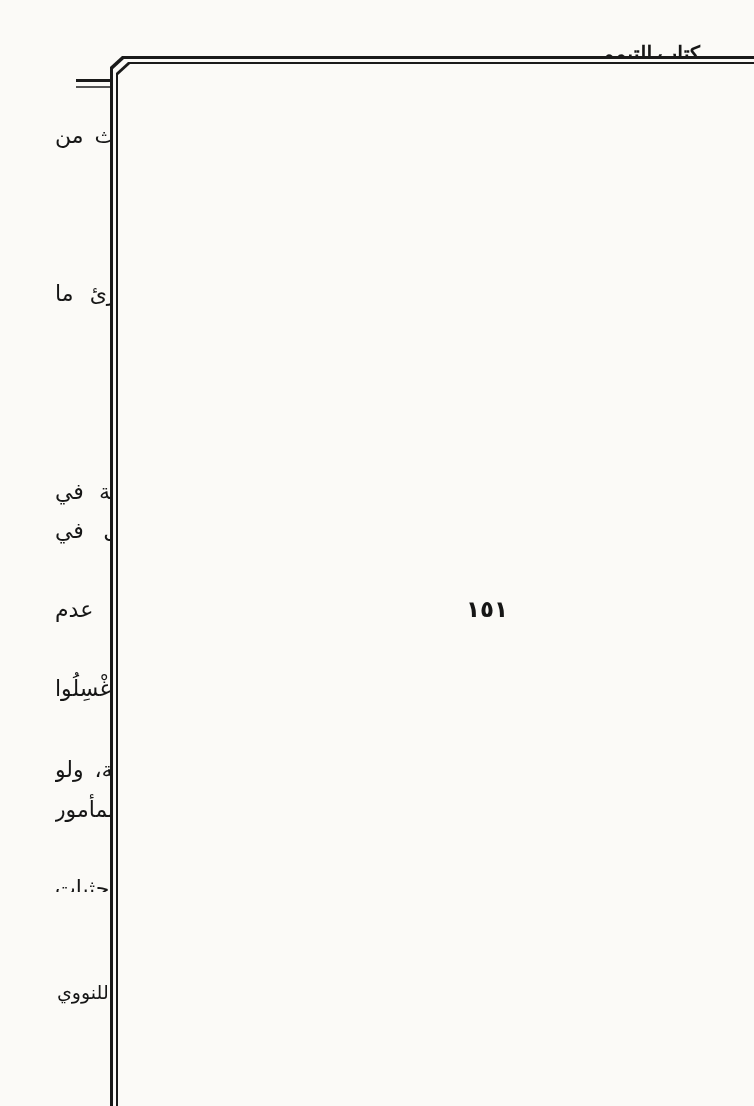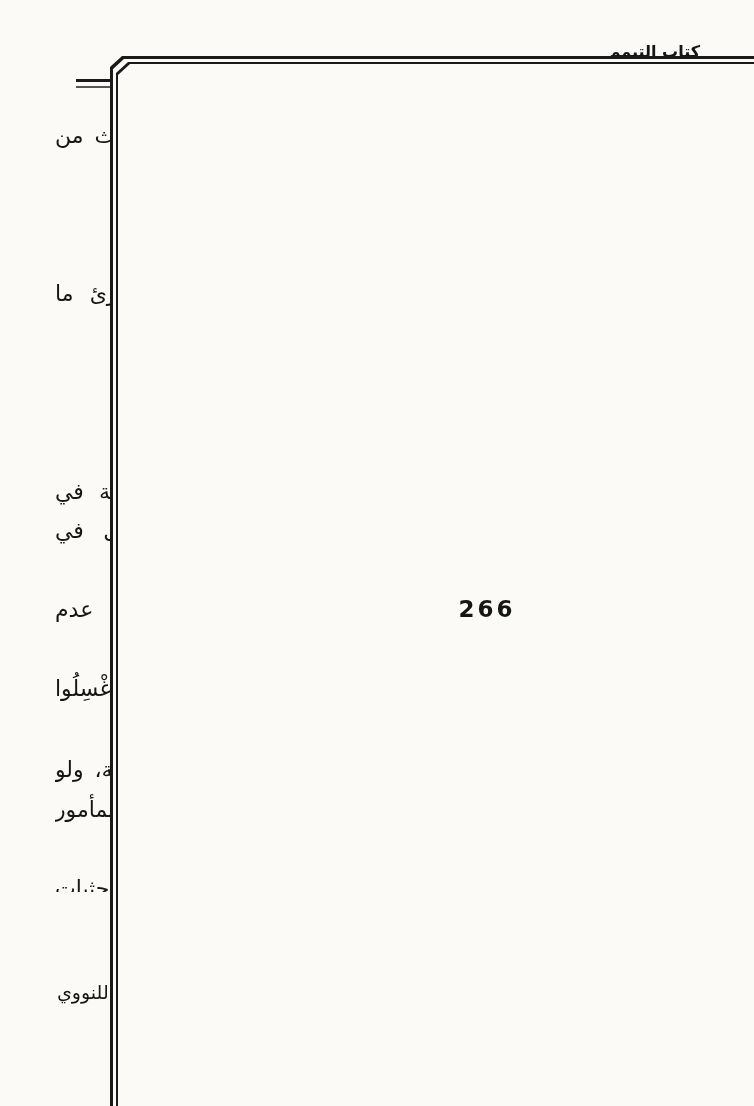--- a/index.html
+++ b/index.html
@@ -10,21 +10,21 @@
     margin: 0 auto;
     background: #fbfaf7;
     direction: rtl;
     font-family: "DejaVu Sans", sans-serif;
     color: #161616;
     overflow: hidden;
   }
   
   .chapter-title {
     position: absolute; top: 42px; right: 54px;
-    font-size: 16px; font-weight: bold;
+    font-size: 21px; font-weight: bold; font-family: Liberation Serif, serif;
   }
   .head-rule {
     position: absolute; top: 79px; left: 76px; right: 48px;
     height: 9px;
     border-top: 3px solid #1a1a1a;
     border-bottom: 2px solid #555;
   }
   .page-num-box {
     position: absolute; top: 56px; left: 110px;
     width: 150px; height: 50px; z-index: 3;
@@ -79,21 +79,21 @@
 <body>
 
 <div class="page">
 
   <div class="chapter-title">كتاب التيمم</div>
   <div class="head-rule"></div>
   <div class="page-num-box nb nb1">
     <div class="nb nb2">
       <div class="nb nb3">
         <div class="nb nb4">
-          <span class="pn">266</span>
+          <span class="pn">١٥١</span>
         </div>
       </div>
     </div>
   </div>
 
   <main>
     <p class="para"><b>ووجه الدلالة:</b><span> على وجوب النية في التيمم من هذا الحديث من جهتين:</span></p>
 
     <p class="para"><b>الأولى:</b><span> أن أسلوب الحصر فيه يفيد الوجوب.</span></p>
 

